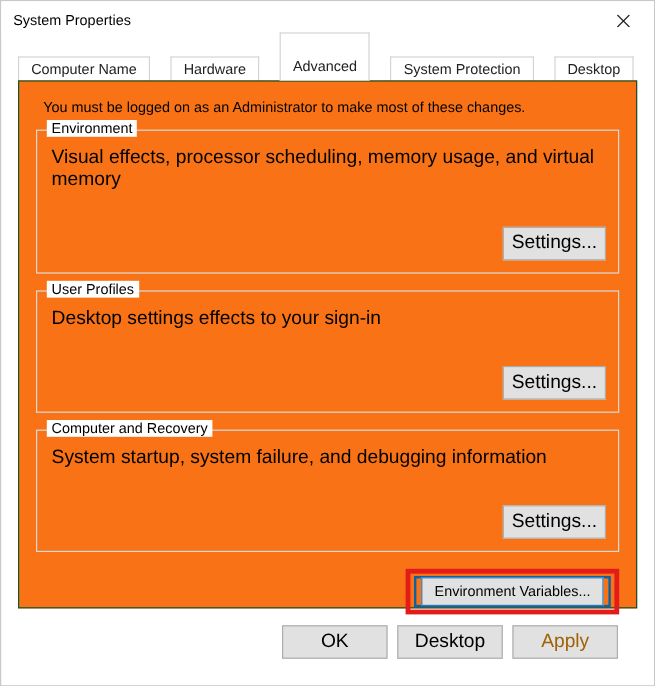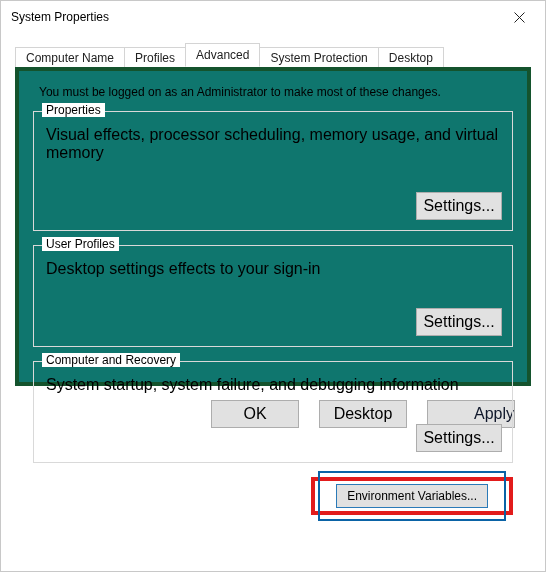--- a/index.html
+++ b/index.html
@@ -35,49 +35,50 @@
   }
   .titlebar .close svg { stroke: #222; }
   .content {
     padding: 10px 14px 0 14px;
   }
   .tabs {
     display: flex;
     align-items: flex-end;
     position: relative;
     height: 24px;
+    gap: 18px;
   }
   .tab {
     border: 1px solid #d4d4d4;
     border-bottom: none;
     background: #fff;
     padding: 3px 10px 3px 10px;
     font-size: 12px;
     position: relative;
     top: 1px;
     margin-right: -1px;
     color: #222;
   }
   .tab.active {
     background: #fff;
     border-bottom: 1px solid #fff;
     z-index: 2;
     top: 0;
-    padding-top: 4px;
+    padding-top: 20px;
     padding-bottom: 4px;
   }
   .tab:not(.active) {
     background: #fff;
   }
   .tab-panel {
-    border: 4px solid #14532d;
-    background: #0f766e;
+    border: 1px solid #14532d;
+    background: #f97316;
     padding: 14px 14px 18px 14px;
     position: relative;
-    height: 319px;
+    height: 440px;
   }
   .intro {
     margin: 0 0 12px 6px;
     font-size: 12px;
   }
   .group {
     border: 1px solid #d9d9d9;
     margin: 0 0 14px 0;
     padding: 10px 10px 10px 10px;
     position: relative;
@@ -102,53 +103,52 @@
     font-family: inherit;
     font-size: 16px;
     background: #e1e1e1;
     border: 1px solid #adadad;
     padding: 4px 0;
     min-width: 86px;
     text-align: center;
     color: #000;
   }
   button.win.disabled {
-    color: #0f172a;
-    text-align: right;
+    color: #a16207;
   }
   .env-row {
     display: flex;
     justify-content: flex-end;
     margin-top: 6px;
     padding-right: 0;
   }
   .env-highlight {
     border: 4px solid #e21b1b;
     padding: 3px;
     display: inline-block;
   }
   .env-highlight-inner {
     border: 2px solid #0a63a6;
-    padding: 16px;
+    padding: 4px;
     margin-top: 40px;
   }
   button.env {
     font-family: inherit;
     font-size: 12px;
     background: #e1e1e1;
     border: 1px solid #2a7ab8;
     padding: 4px 10px;
     min-width: 140px;
     text-align: center;
     color: #000;
   }
   .footer {
     display: flex;
     justify-content: flex-end;
-    gap: 20px;
+    gap: 8px;
     padding: 14px 16px 0 0;
   }
   .footer button.win { min-width: 88px; }
 </style>
 </head>
 <body>
 
 <div class="titlebar">
   <span class="title">System Properties</span>
   <div class="close">
@@ -156,32 +156,32 @@
         <line x1="0.5" y1="0.5" x2="10.5" y2="10.5" stroke-width="1"></line>
         <line x1="10.5" y1="0.5" x2="0.5" y2="10.5" stroke-width="1"></line>
       </svg>
   </div>
 </div>
 
 <div class="content">
 
   <div class="tabs">
     <div class="tab">Computer Name</div>
-    <div class="tab">Profiles</div>
+    <div class="tab">Hardware</div>
     <div class="tab active">Advanced</div>
     <div class="tab">System Protection</div>
     <div class="tab">Desktop</div>
   </div>
 
   <div class="tab-panel">
 
     <p class="intro">You must be logged on as an Administrator to make most of these changes.</p>
 
     <div class="group">
-      <span class="group-title">Properties</span>
+      <span class="group-title">Environment</span>
       <div class="group-desc">Visual effects, processor scheduling, memory usage, and virtual memory</div>
       <div class="group-btn-row">
         <button class="win">Settings...</button>
       </div>
     </div>
 
     <div class="group">
       <span class="group-title">User Profiles</span>
       <div class="group-desc">Desktop settings effects to your sign-in</div>
       <div class="group-btn-row">

